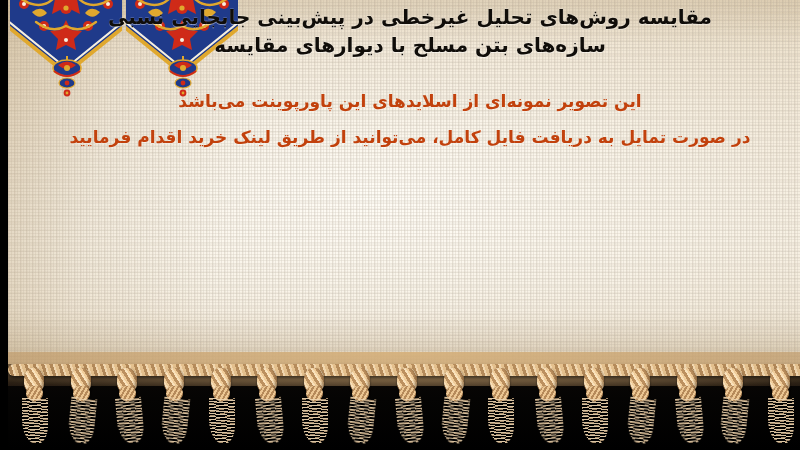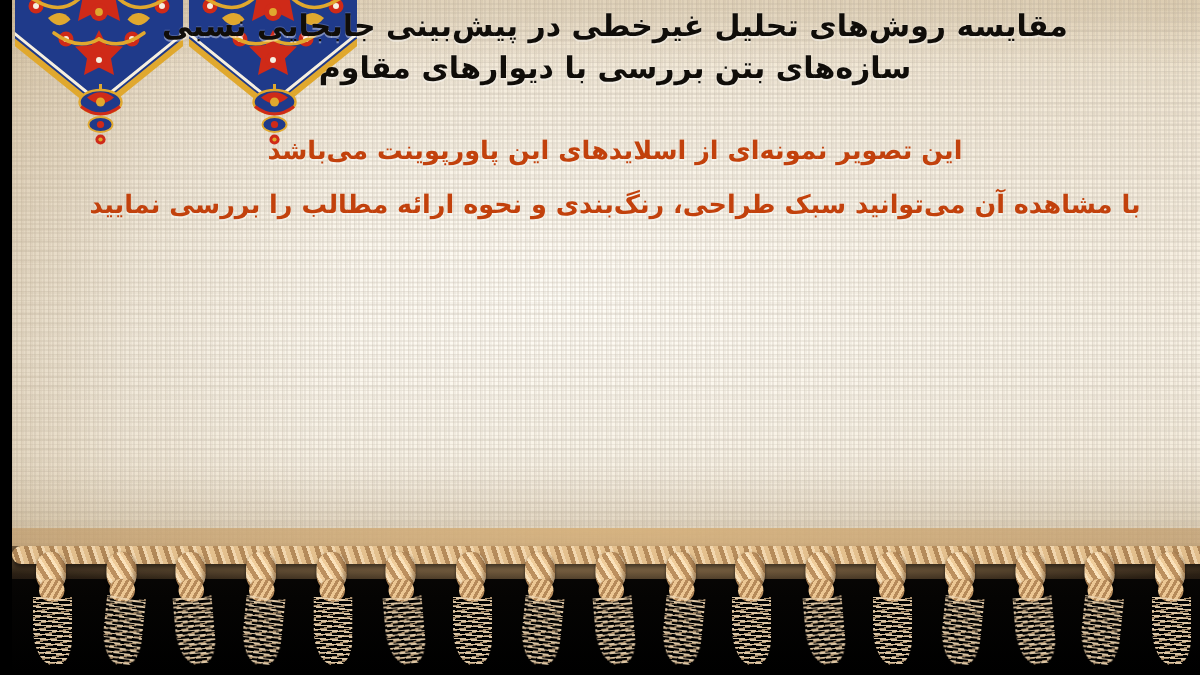--- a/index.html
+++ b/index.html
@@ -313,26 +313,26 @@
         <circle cx="23" cy="27" r="2.4" fill="#cf2a18"></circle>
         <circle cx="23" cy="37" r="3.4" fill="#cf2a18"></circle>
         <circle cx="23" cy="37" r="1.4" fill="#e0a82e"></circle>
       </svg>
     </div>
   </div>
 
   <div class="text-layer">
     <div class="title-block">
       <div class="title-line l1">مقایسه روش‌های تحلیل غیرخطی در پیش‌بینی جابجایی نسبی</div>
-      <div class="title-line l2">سازه‌های بتن بررسی با دیوارهای مقاوم</div>
+      <div class="title-line l2">سازه‌های بتن مسلح با دیوارهای مقایسه</div>
     </div>
 
     <div class="body-block">
       <p class="body-line b1">این تصویر نمونه‌ای از اسلایدهای این پاورپوینت می‌باشد</p>
-      <p class="body-line b2">با مشاهده آن می‌توانید سبک طراحی، رنگ‌بندی و نحوه ارائه مطالب را بررسی نمایید</p>
+      <p class="body-line b3">در صورت تمایل به دریافت فایل کامل، می‌توانید از طریق لینک خرید اقدام فرمایید</p>
     </div>
   </div>
 
   <div class="black-zone"></div>
   <div class="carpet-edge"></div>
   <div class="edge-cord"></div>
   <div class="fringe-row" id="fringe-row">
       <div class="tassel">
         <div class="knot"></div>
         <div class="knot2"></div>

